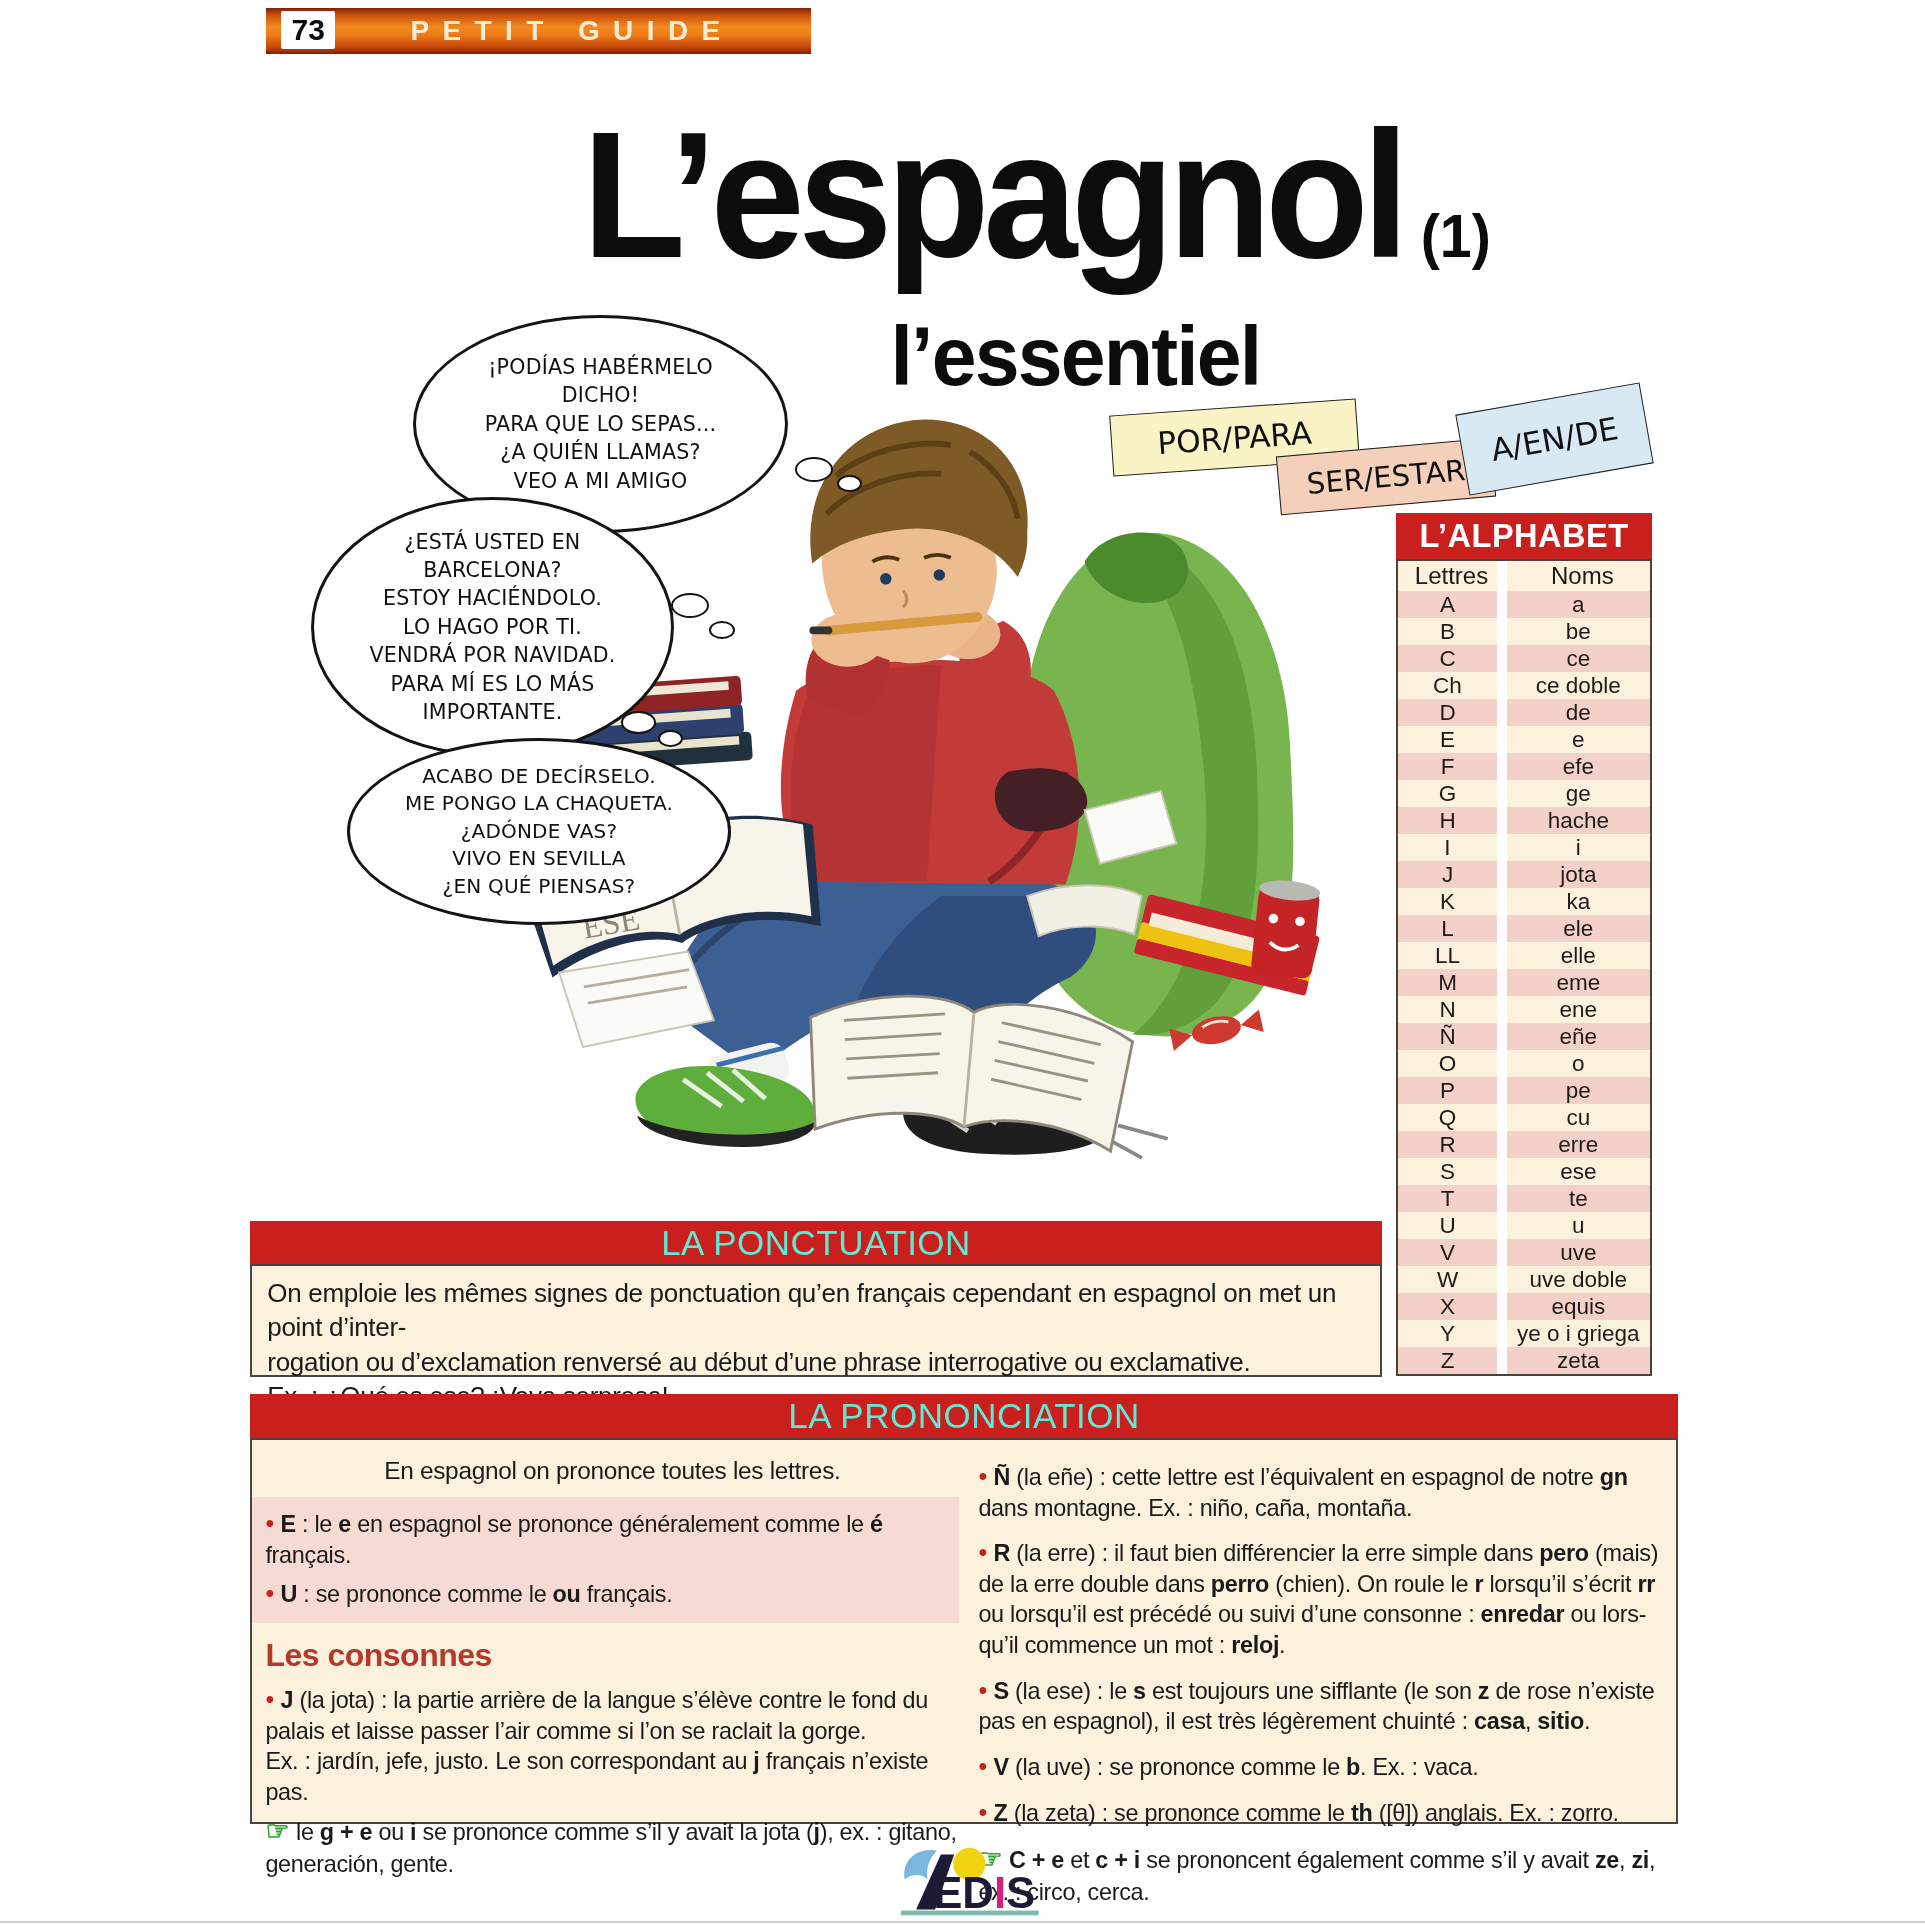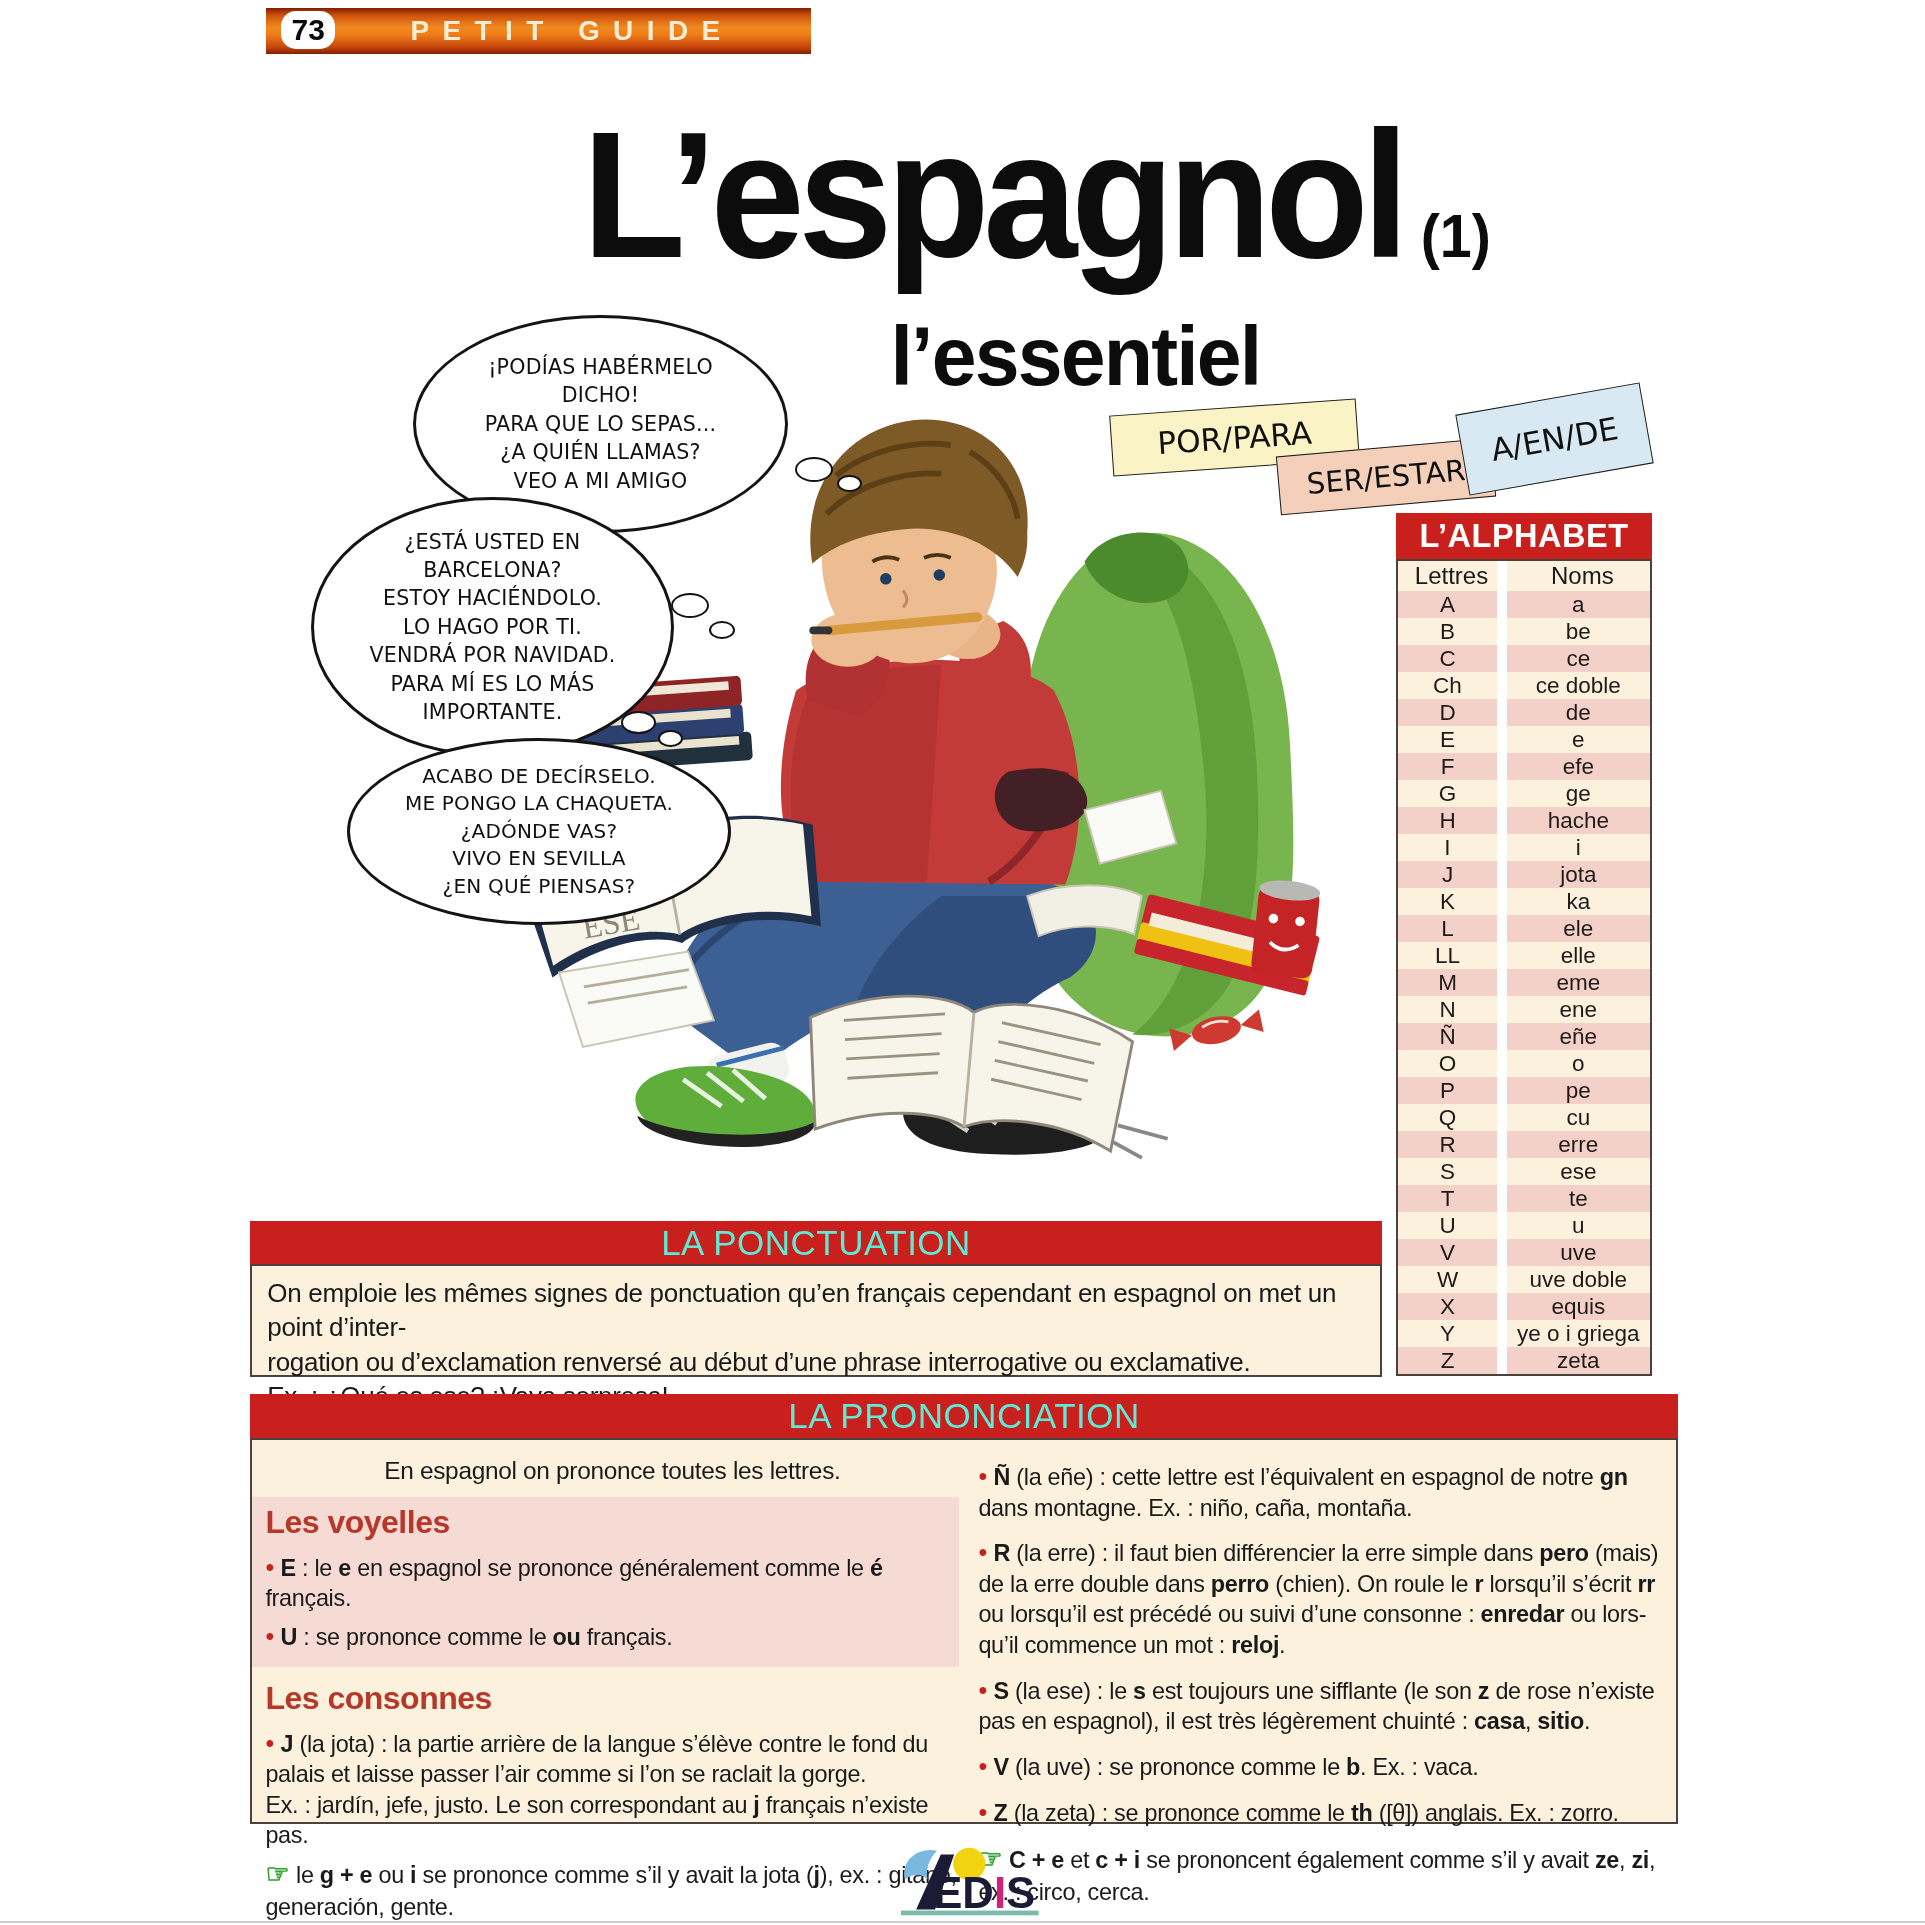--- a/index.html
+++ b/index.html
@@ -4,21 +4,21 @@
 <style>
   html,body{margin:0;padding:0;background:#fff;}
   .page{position:relative;width:1925px;height:1925px;background:#ffffff;overflow:hidden;
         font-family:"Liberation Sans",sans-serif;color:#1a1a1a;}
 
   
   .banner{position:absolute;left:266px;top:7.6px;width:545px;height:46px;
     background:linear-gradient(180deg,#7e1f03 0%,#cf520c 16%,#f08a1f 42%,#ef7d18 58%,#c4440a 86%,#7e1f03 100%);
     display:flex;align-items:center;}
   .issue-badge{position:absolute;left:15.3px;top:3.8px;width:54px;height:38px;background:#fff;
-    border-radius:15px;display:flex;align-items:center;justify-content:center;
+    border-radius:2px;display:flex;align-items:center;justify-content:center;
     font-weight:bold;font-size:30px;color:#0a0a0a;}
   .series-title{flex:1;text-align:center;padding-left:67px;color:#f5ecd4;font-weight:bold;
     font-size:28px;letter-spacing:13.4px;}
 
   
   .main-title{position:absolute;left:482px;top:103px;width:1109px;text-align:center;
     font-weight:bold;font-size:180px;letter-spacing:-6.7px;color:#0c0c0c;line-height:1.02;
     transform:scaleX(.94);transform-origin:center;white-space:nowrap;}
   .main-title .idx{font-size:61px;font-weight:bold;letter-spacing:0;margin-left:19px;}
   .sub-title{position:absolute;left:521px;top:308px;width:1109px;text-align:center;
@@ -409,21 +409,20 @@
     <div>On emploie les mêmes signes de ponctuation qu’en français cependant en espagnol on met un point d’inter-</div>
     <div>rogation ou d’exclamation renversé au début d’une phrase interrogative ou exclamative.</div>
     <div>Ex. : ¿Qué es eso? ¡Vaya sorpresa!</div>
   </div>
 
   <div class="section-bar pron-bar">LA PRONONCIATION</div>
   <div class="section-box pron-box">
     <div class="pron-left">
       <div class="pron-intro">En espagnol on prononce toutes les lettres.</div>
       <div class="voyelles-block">
-        <div class="red-heading">Les voyelles</div>
         <p class="li"><span class="dot">•</span><span><b>E</b> : le <b>e</b> en espagnol se prononce généralement comme le <b>é</b> français.</span></p>
         <p class="li"><span class="dot">•</span><span><b>U</b> : se prononce comme le <b>ou</b> français.</span></p>
       </div>
       <div class="red-heading" style="margin-top:11.5px;">Les consonnes</div>
       <p class="li"><span class="dot">•</span><span><b>J</b> (la jota) : la partie arrière de la langue s’élève contre le fond du palais et laisse passer l’air comme si l’on se raclait la gorge.<br>Ex. : jardín, jefe, justo. Le son correspondant au <b>j</b> français n’existe pas.</span></p>
       <p class="li"><span class="hand">☞</span><span>le <b>g + e</b> ou <b>i</b> se prononce comme s’il y avait la jota (<b>j</b>), ex. : gitano, generación, gente.</span></p>
 
     </div>
     <div class="pron-right">
       <p class="li"><span class="dot">•</span><span><b>Ñ</b> (la eñe) : cette lettre est l’équivalent en espagnol de notre <b>gn</b> dans montagne. Ex. : niño, caña, montaña.</span></p>

